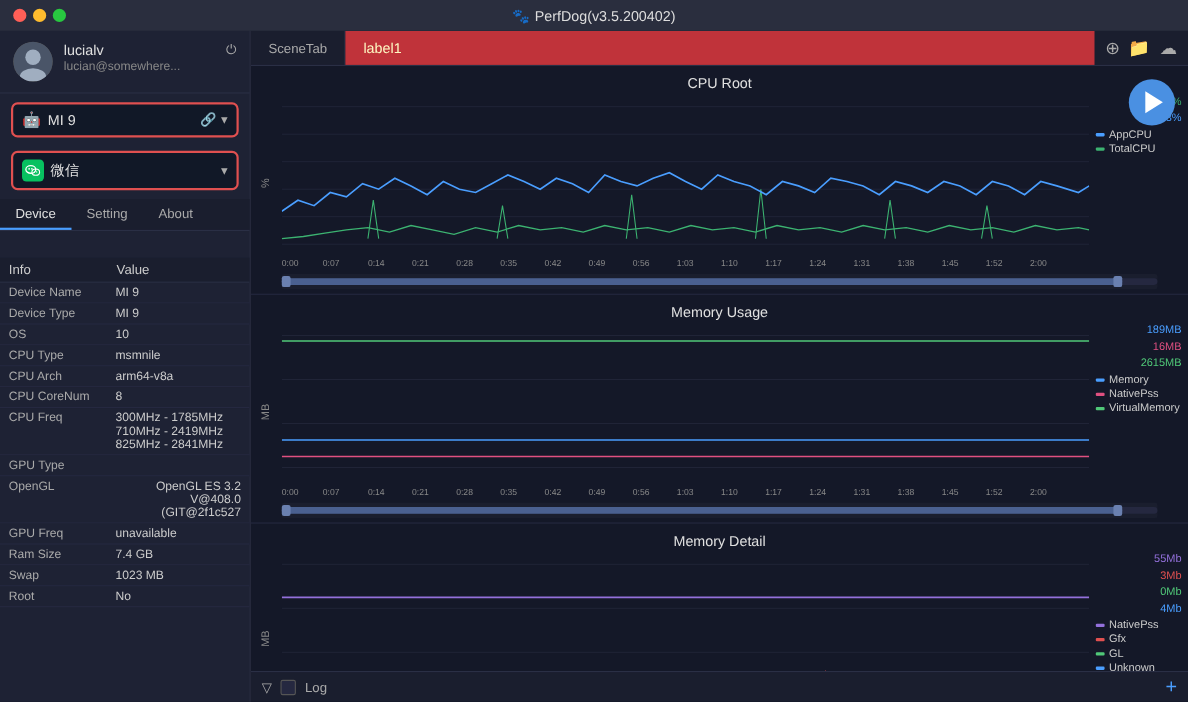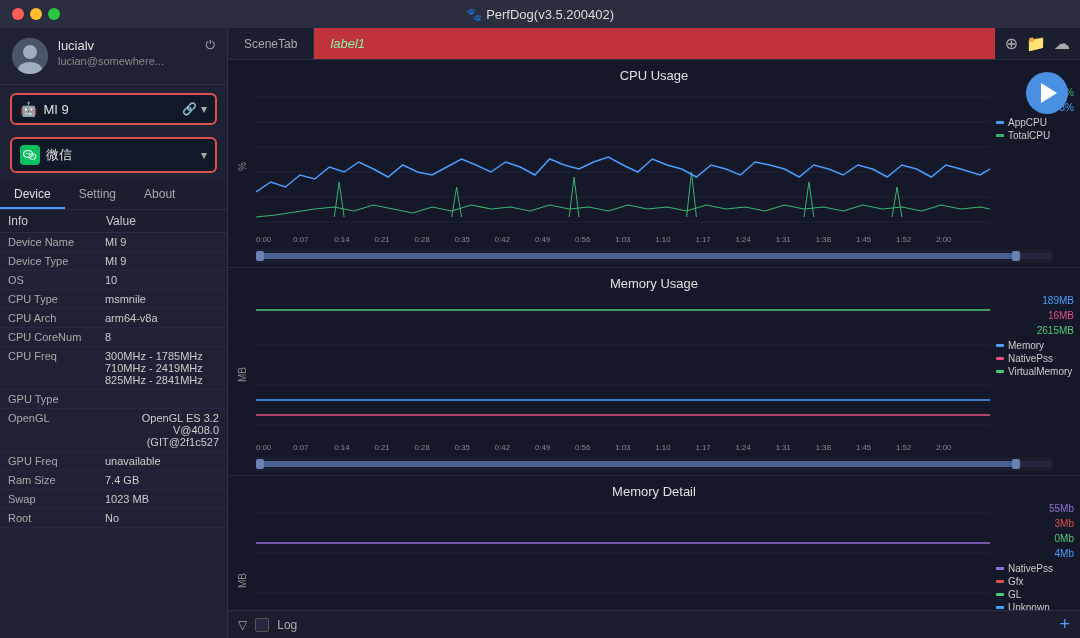--- a/index.html
+++ b/index.html
@@ -127,20 +127,21 @@
       font-size: 12px;
       color: #aaa;
       border-bottom: 2px solid transparent;
     }
     .tab.active { color: #e0e0e0; border-bottom: 2px solid #4a9eff; }
 
     
     .info-table {
       flex: 1;
       overflow-y: auto;
+      margin-top: 24px;
     }
     .info-header {
       display: flex;
       background: #1a1e2e;
       padding: 4px 8px;
       border-bottom: 1px solid #2a2f45;
     }
     .info-header-cell { font-size: 12px; color: #ccc; font-weight: 500; }
     .info-header-cell:first-child { width: 90px; }
     .info-row {
@@ -179,23 +180,22 @@
       border-right: 1px solid #2a2f45;
     }
     .scene-label1 {
       flex: 1;
       background: #c0333a;
       height: 100%;
       display: flex;
       align-items: center;
       padding: 0 16px;
       font-size: 13px;
-      color: #86efac;
+      color: #fef9c3;
       font-weight: 500;
-      font-style: italic;
     }
     .scene-tab-icons {
       display: flex;
       gap: 8px;
       padding: 0 10px;
       align-items: center;
     }
     .scene-icon { color: #aaa; font-size: 16px; cursor: pointer; }
 
     
@@ -507,21 +507,21 @@
       </div>
     </div>
 
     <div class="charts-area" id="charts-area">
 
       <div class="play-btn">
         <div class="play-btn-triangle"></div>
       </div>
 
       <div class="chart-container">
-        <div class="chart-title">CPU Usage</div>
+        <div class="chart-title">CPU Root</div>
         <div class="chart-inner">
           <div class="chart-y-label">%</div>
           <div class="chart-svg-area">
             <svg width="100%" height="160" viewBox="0 0 750 160" preserveAspectRatio="none">
 
               <line x1="0" y1="10" x2="750" y2="10" stroke="#2a2f45" stroke-width="0.5"></line>
               <line x1="0" y1="35" x2="750" y2="35" stroke="#2a2f45" stroke-width="0.5"></line>
               <line x1="0" y1="60" x2="750" y2="60" stroke="#2a2f45" stroke-width="0.5"></line>
               <line x1="0" y1="85" x2="750" y2="85" stroke="#2a2f45" stroke-width="0.5"></line>
               <line x1="0" y1="110" x2="750" y2="110" stroke="#2a2f45" stroke-width="0.5"></line>

